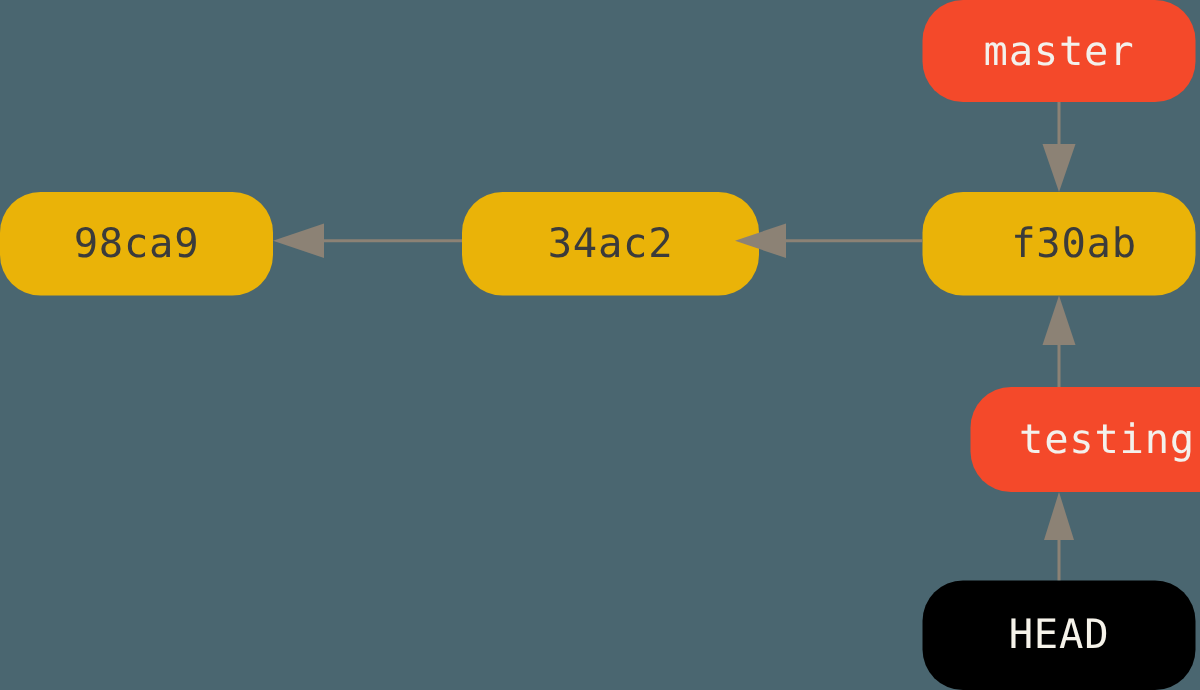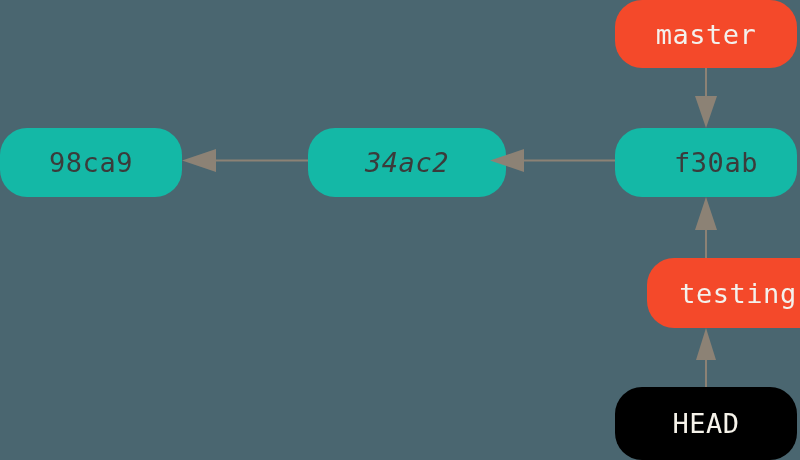--- a/index.html
+++ b/index.html
@@ -28,35 +28,35 @@
     box-sizing: border-box;
     font-family: "DejaVu Sans Mono", monospace;
     font-size: 27px;
     letter-spacing: 0.5px;
     white-space: nowrap;
     user-select: none;
     border-radius: 27px;
   }
 
   .commit {
-    background: #14b8a6;
+    background: #eab308;
     color: #3b3b3b;
   }
   .branch {
     background: #f4492a;
     color: #f3f1ec;
   }
   .head {
     background: #000000;
     color: #f6f3ea;
   }
 
   
   #node-98ca9   { left: 0px;   top: 128px; width: 182px; height: 69px; }
-  #node-34ac2   { left: 308px; top: 128px; width: 198px; height: 69px; font-style: italic; }
+  #node-34ac2   { left: 308px; top: 128px; width: 198px; height: 69px; }
   #node-f30ab   { left: 615px; top: 128px; width: 182px; height: 69px; padding-left: 20px; }
   #node-master  { left: 615px; top: 0px;   width: 182px; height: 68px; }
   #node-testing { left: 615px; top: 258px; width: 182px; height: 70px; margin-left: 32px; }
   #node-head    { left: 615px; top: 387px; width: 182px; height: 73px; }
 
   
   .arrow {
     position: absolute;
   }
   .arrow svg { display: block; }

